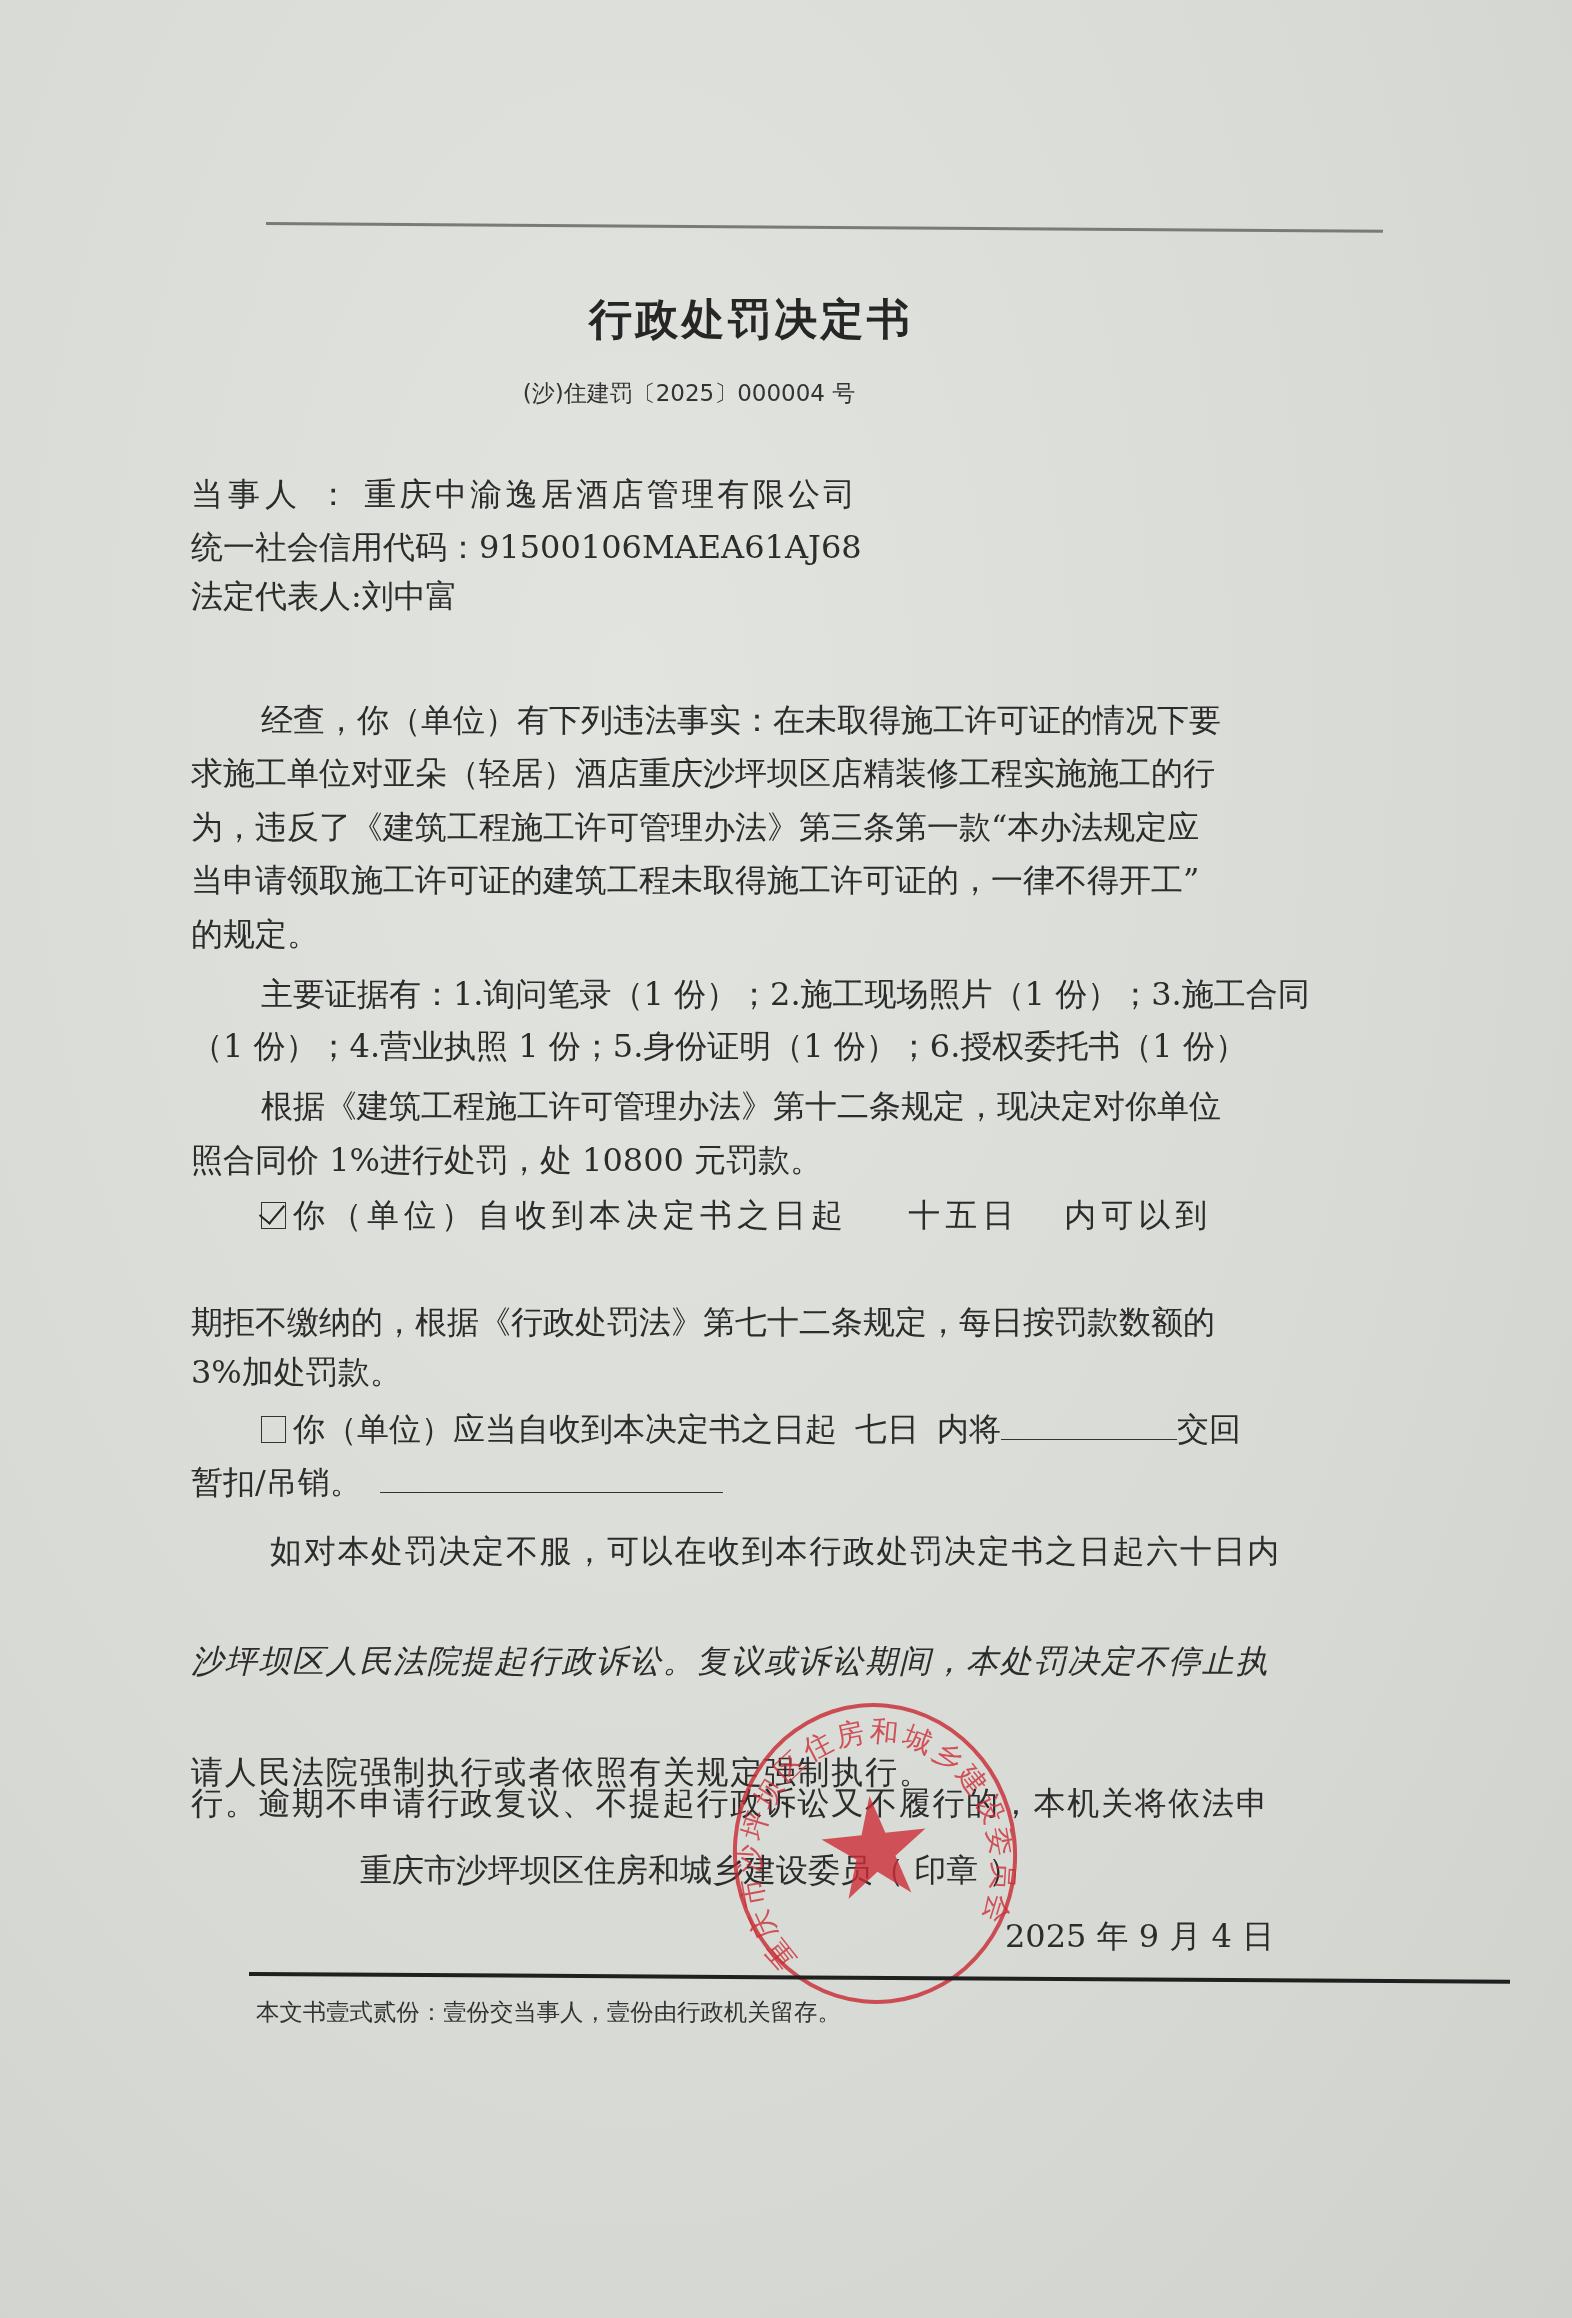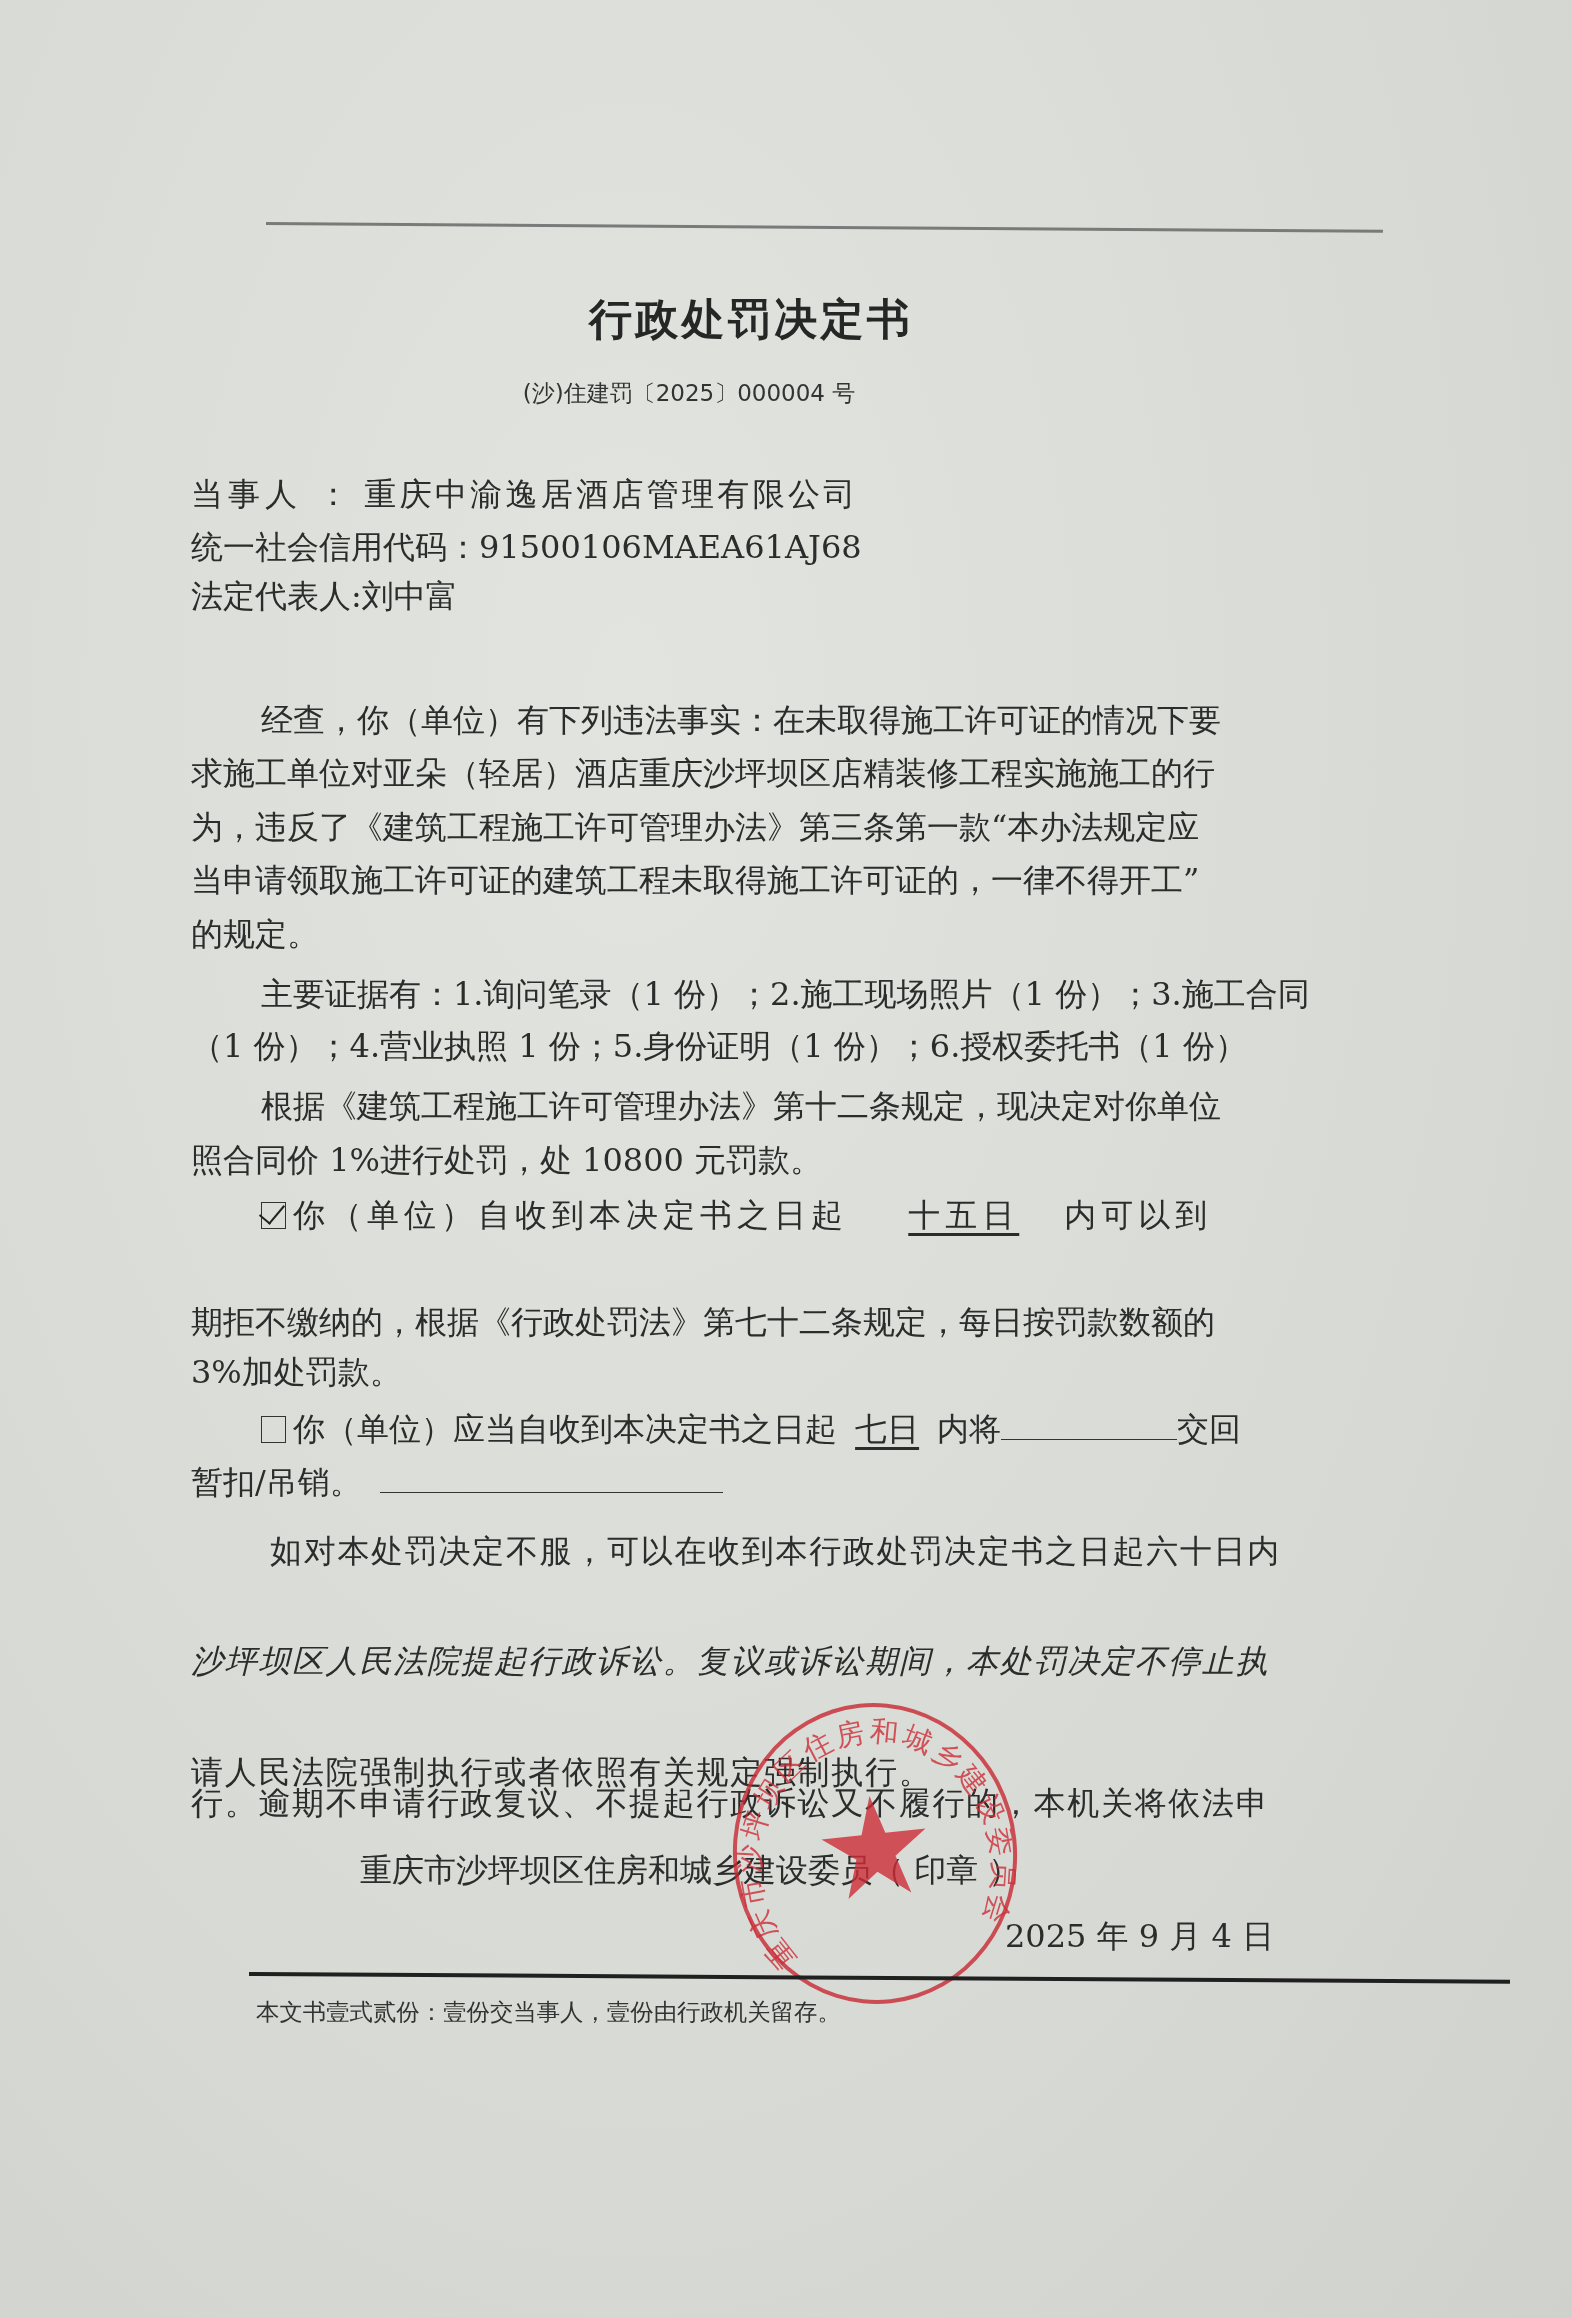--- a/index.html
+++ b/index.html
@@ -30,21 +30,21 @@
   .docno {
     position: absolute; left: 0; width: 1378px; top: 378px;
     text-align: center; font-size: 23px; color: #333;
     font-family: "DejaVu Sans", "Liberation Sans", sans-serif;
   }
   .line {
     position: absolute; left: 191px; width: 1146px; font-size: 32px; line-height: 54px;
     white-space: nowrap; color: #2c2c2c;
   }
   .indent { padding-left: 70px; }
-  .ul { text-decoration: underline; text-underline-offset: 6.7px; }
+  .ul { text-underline-offset: 6.7px; }
   .blank { display: inline-block; border-bottom: 1.7px solid #333; height: 30px; vertical-align: baseline; }
   .checkbox {
     display: inline-block; width: 23.4px; height: 25px; border: 1.7px solid #333; position: relative;
     vertical-align: -2.5px; margin-right: 6.7px;
   }
   .checkbox.checked::after {
     content: ""; position: absolute; left: 3.3px; top: -3.3px; width: 11.7px; height: 22px;
     border-right: 2.5px solid #222; border-bottom: 2.5px solid #222; transform: rotate(40deg);
   }
   .seal {

